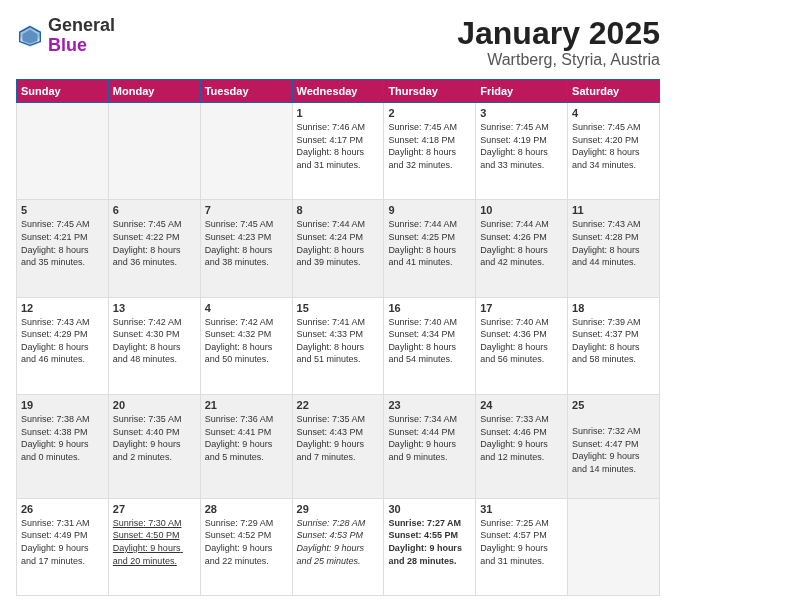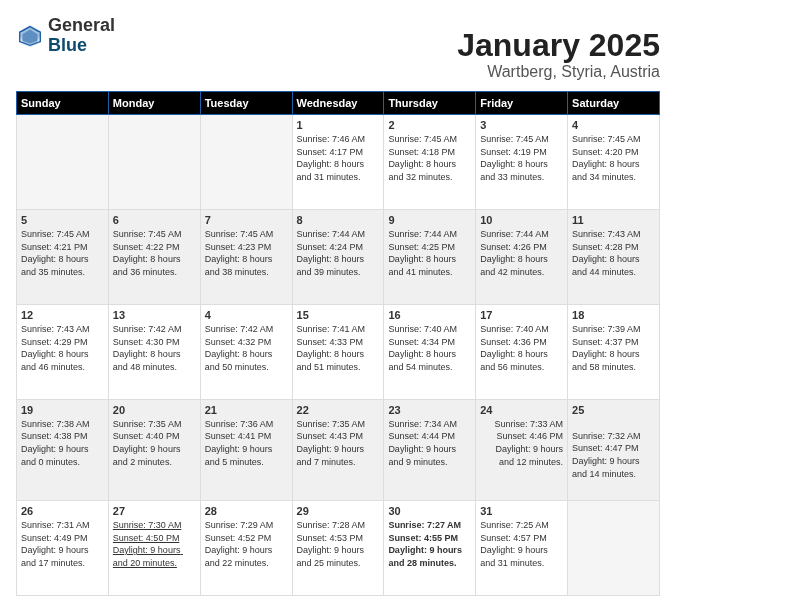--- a/index.html
+++ b/index.html
@@ -34,49 +34,48 @@
       line-height: 1.1;
     }
     .logo-general {
       font-size: 18px;
       font-weight: bold;
       color: #333;
     }
     .logo-blue {
       font-size: 18px;
       font-weight: bold;
-      color: #0c4a6e;
+      color: #a21caf;
     }
     .logo-icon {
       width: 28px;
       height: 28px;
     }
     .title-block {
       text-align: right;
-      margin-top: 12px;
     }
     .month-title {
       font-size: 32px;
       font-weight: bold;
       color: #222;
       line-height: 1.1;
     }
     .location-title {
       font-size: 16px;
       color: #555;
     }
     .calendar {
       flex: 1;
       border: 1px solid #ccc;
       border-collapse: collapse;
       width: 100%;
       table-layout: fixed;
     }
     .calendar th {
-      background: #000000;
+      background: #be185d;
       color: #fff;
       font-size: 11px;
       font-weight: bold;
       padding: 5px 4px;
       text-align: left;
       border: 1px solid #1a5fa8;
     }
     .calendar td {
       vertical-align: top;
       font-size: 9.5px;
@@ -286,21 +285,21 @@
 Daylight: 9 hours and 7 minutes.</div>
           </td>
           <td>
             <span class="day-num">23</span>
             <div class="day-info" style="white-space: pre-wrap;">Sunrise: 7:34 AM
 Sunset: 4:44 PM
 Daylight: 9 hours and 9 minutes.</div>
           </td>
           <td>
             <span class="day-num">24</span>
-            <div class="day-info" style="white-space: pre-wrap; text-align: right;">Sunrise: 7:33 AM
+            <div class="day-info" style="white-space: pre-wrap;">Sunrise: 7:33 AM
 Sunset: 4:46 PM
 Daylight: 9 hours and 12 minutes.</div>
           </td>
           <td>
             <span class="day-num">25</span>
             <div class="day-info" style="white-space: pre-wrap; margin-top: 14px;">Sunrise: 7:32 AM
 Sunset: 4:47 PM
 Daylight: 9 hours and 14 minutes.</div>
           </td>
         </tr>
@@ -318,21 +317,21 @@
 Daylight: 9 hours and 20 minutes.</div>
           </td>
           <td>
             <span class="day-num">28</span>
             <div class="day-info" style="white-space: pre-wrap;">Sunrise: 7:29 AM
 Sunset: 4:52 PM
 Daylight: 9 hours and 22 minutes.</div>
           </td>
           <td>
             <span class="day-num">29</span>
-            <div class="day-info" style="white-space: pre-wrap;">Sunrise: 7:28 AM
+            <div class="day-info" style="white-space: pre-wrap; font-style: italic;">Sunrise: 7:28 AM
 Sunset: 4:53 PM
 Daylight: 9 hours and 25 minutes.</div>
           </td>
           <td>
             <span class="day-num">30</span>
             <div class="day-info" style="white-space: pre-wrap; font-weight: bold;">Sunrise: 7:27 AM
 Sunset: 4:55 PM
 Daylight: 9 hours and 28 minutes.</div>
           </td>
           <td>

